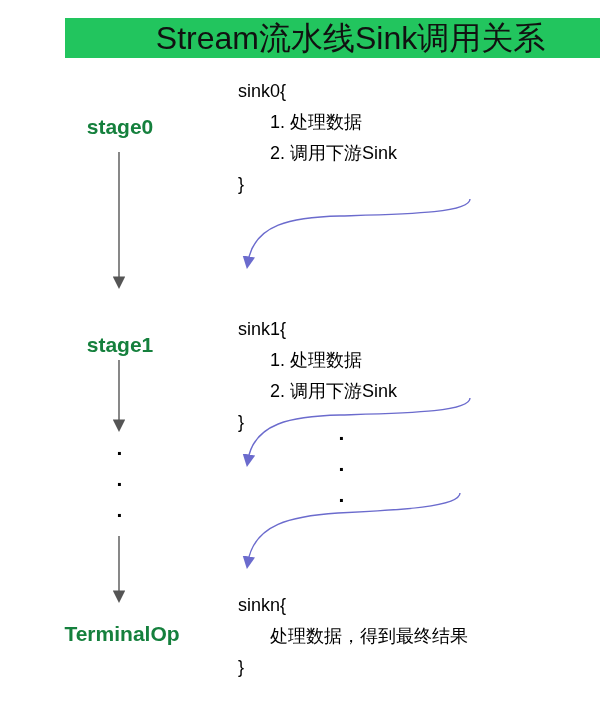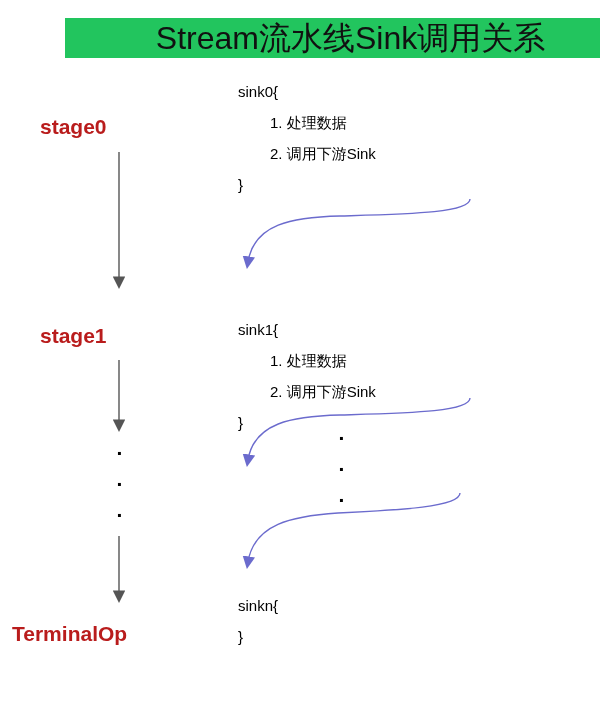--- a/index.html
+++ b/index.html
@@ -30,31 +30,31 @@
     font-size: 32px;
     line-height: 40px;
     background: #22c55e;
     color: #111111;
     white-space: nowrap;
   }
   .stage-label {
     position: absolute;
     font-size: 21px;
     font-weight: bold;
-    color: #b91c1c;
+    color: #15803d;
     white-space: nowrap;
-    text-align: left;
+    text-align: center;
   }
   #stage0-label { left: 40px; top: 115px; width: 160px; }
-  #stage1-label { left: 40px; top: 324px; width: 160px; }
+  #stage1-label { left: 40px; top: 333px; width: 160px; }
   #terminal-label { left: 12px; top: 622px; width: 220px; }
 
   .sink-block {
     position: absolute;
-    font-size: 15px;
+    font-size: 18px;
     line-height: 31px;
     white-space: nowrap;
   }
   .sink-open { }
   .sink-line {
     padding-left: 32px;
   }
   .sink-close { }
 
   #sink0 { left: 238px; top: 76px; }
@@ -122,14 +122,15 @@
 </div>
 
 <div class="dots-col" id="right-dots">
   <div>·</div>
   <div>·</div>
   <div>·</div>
 </div>
 
 <div class="sink-block" id="sinkn">
   <div class="sink-open">sinkn{</div>
+  <div class="sink-line">处理数据，得到最终结果</div>
   <div class="sink-close">}</div>
 </div>
 
 </body></html>

